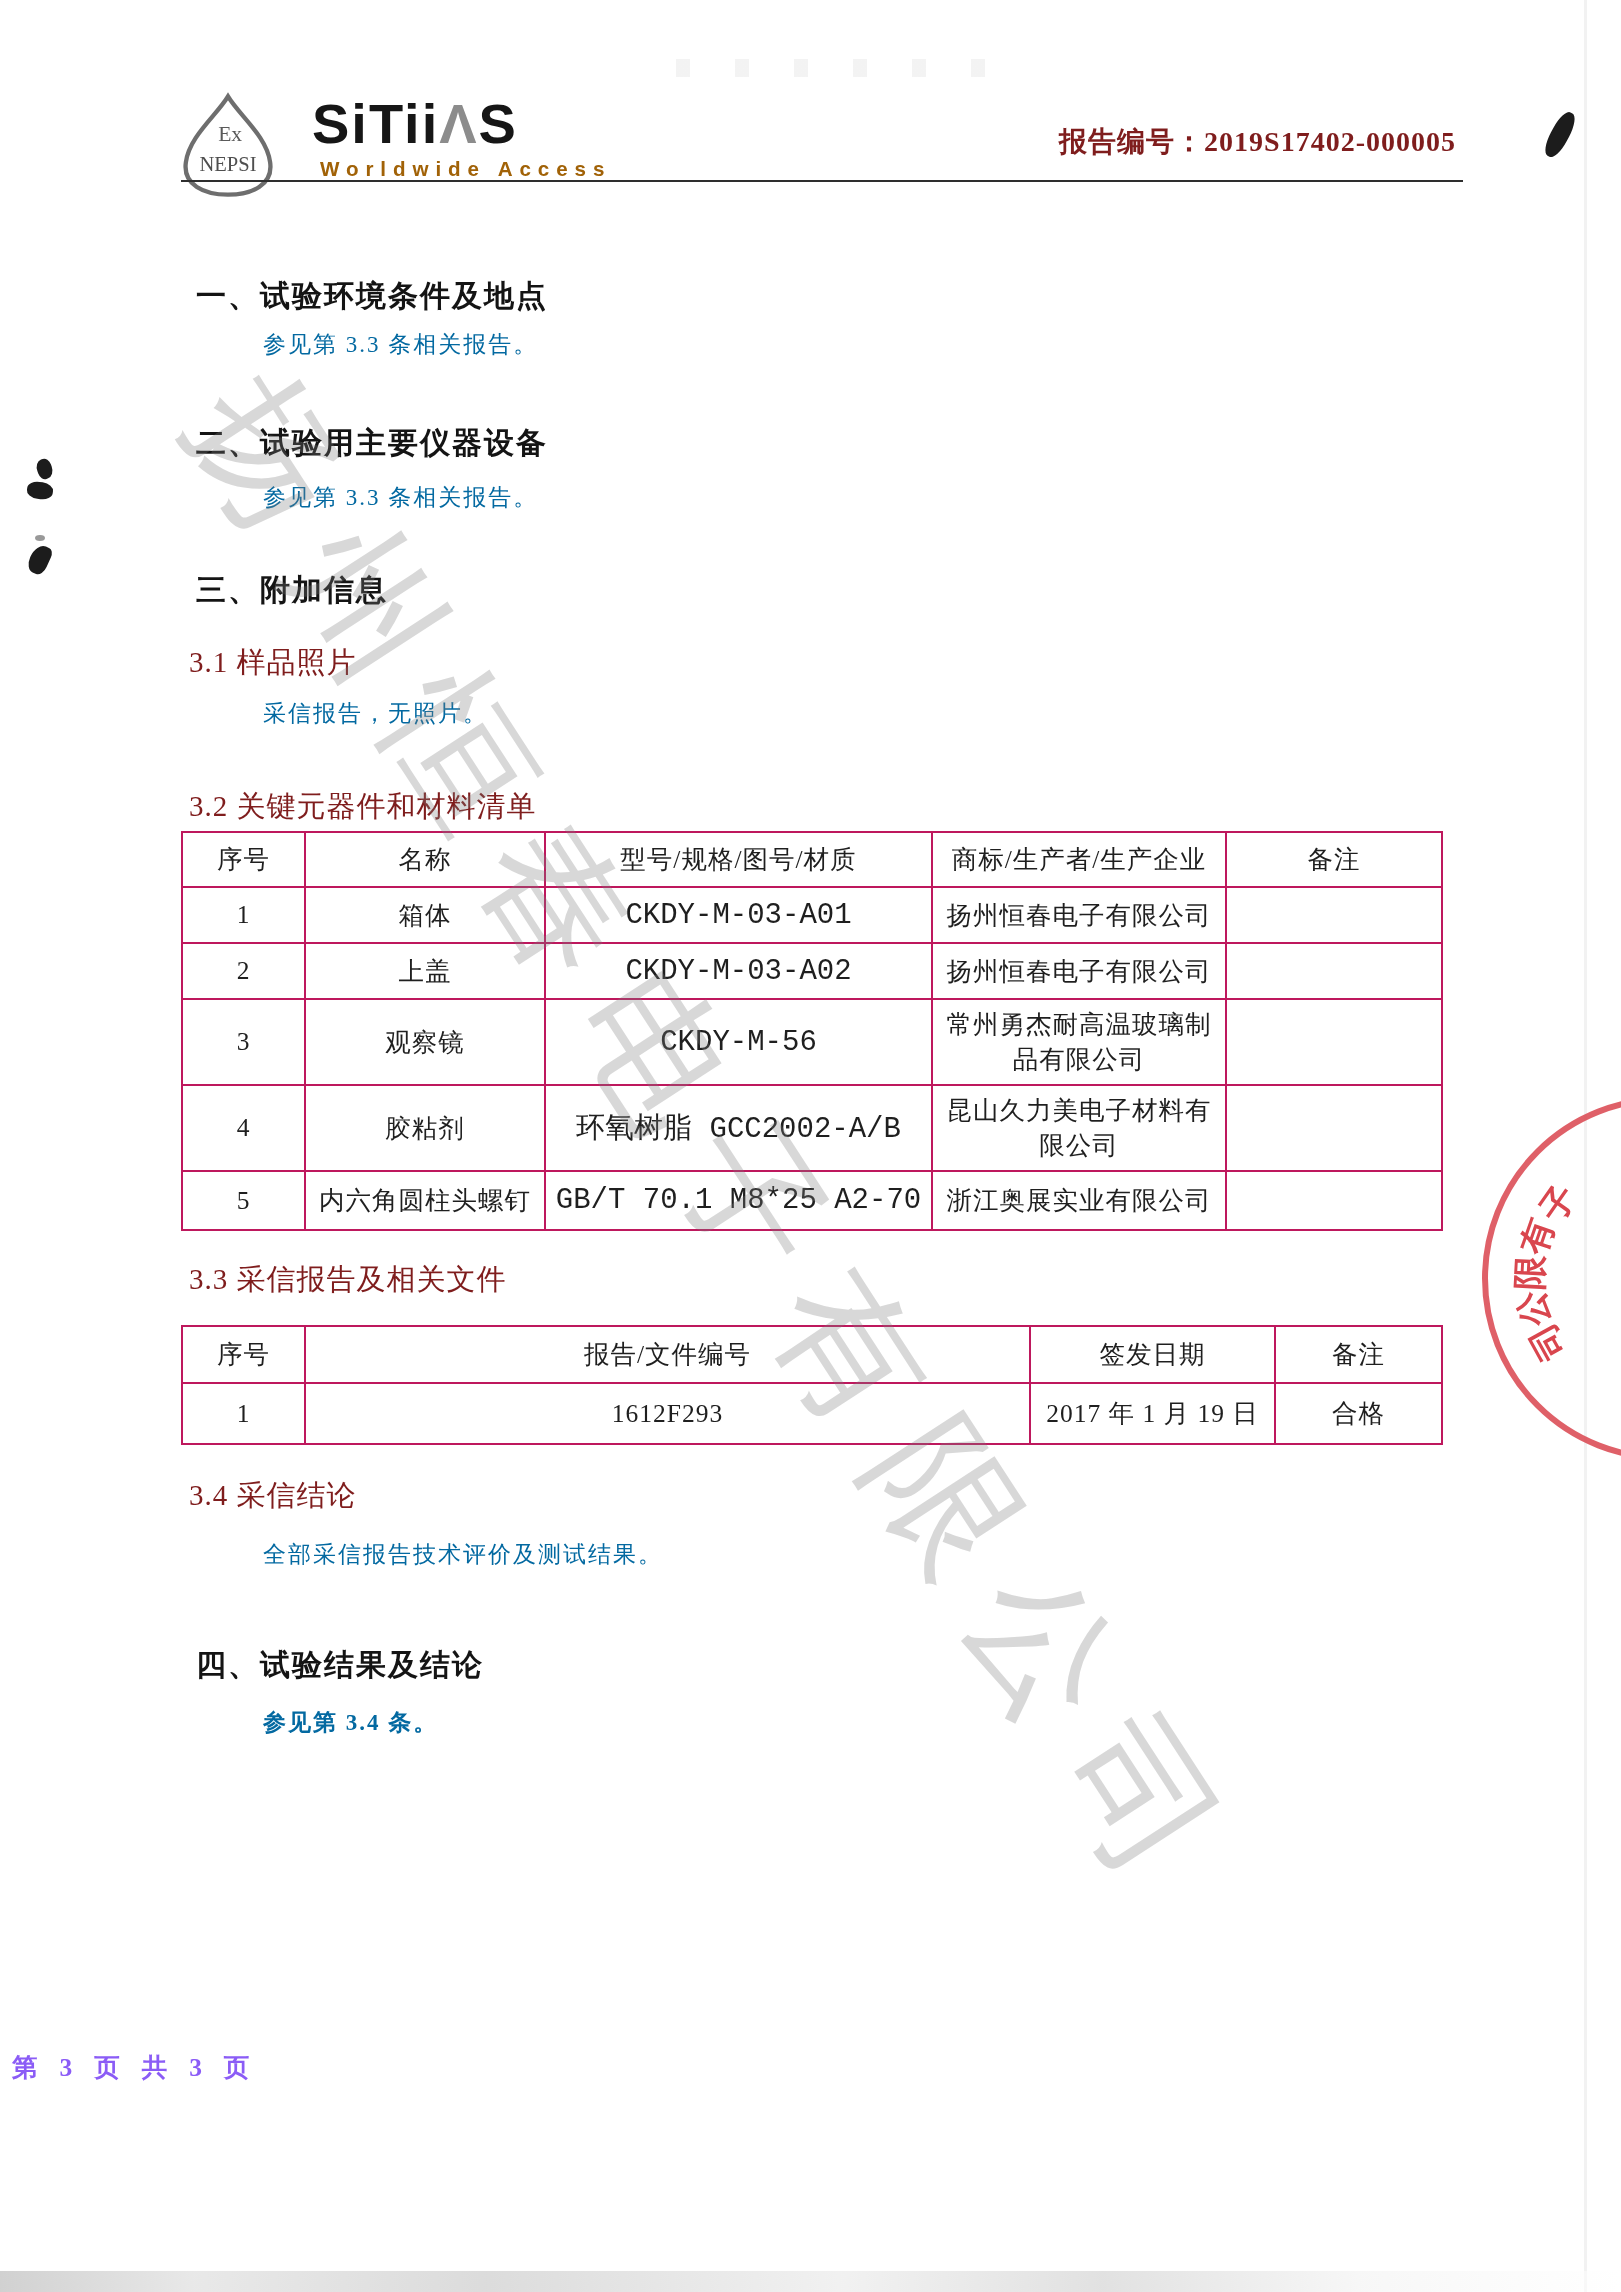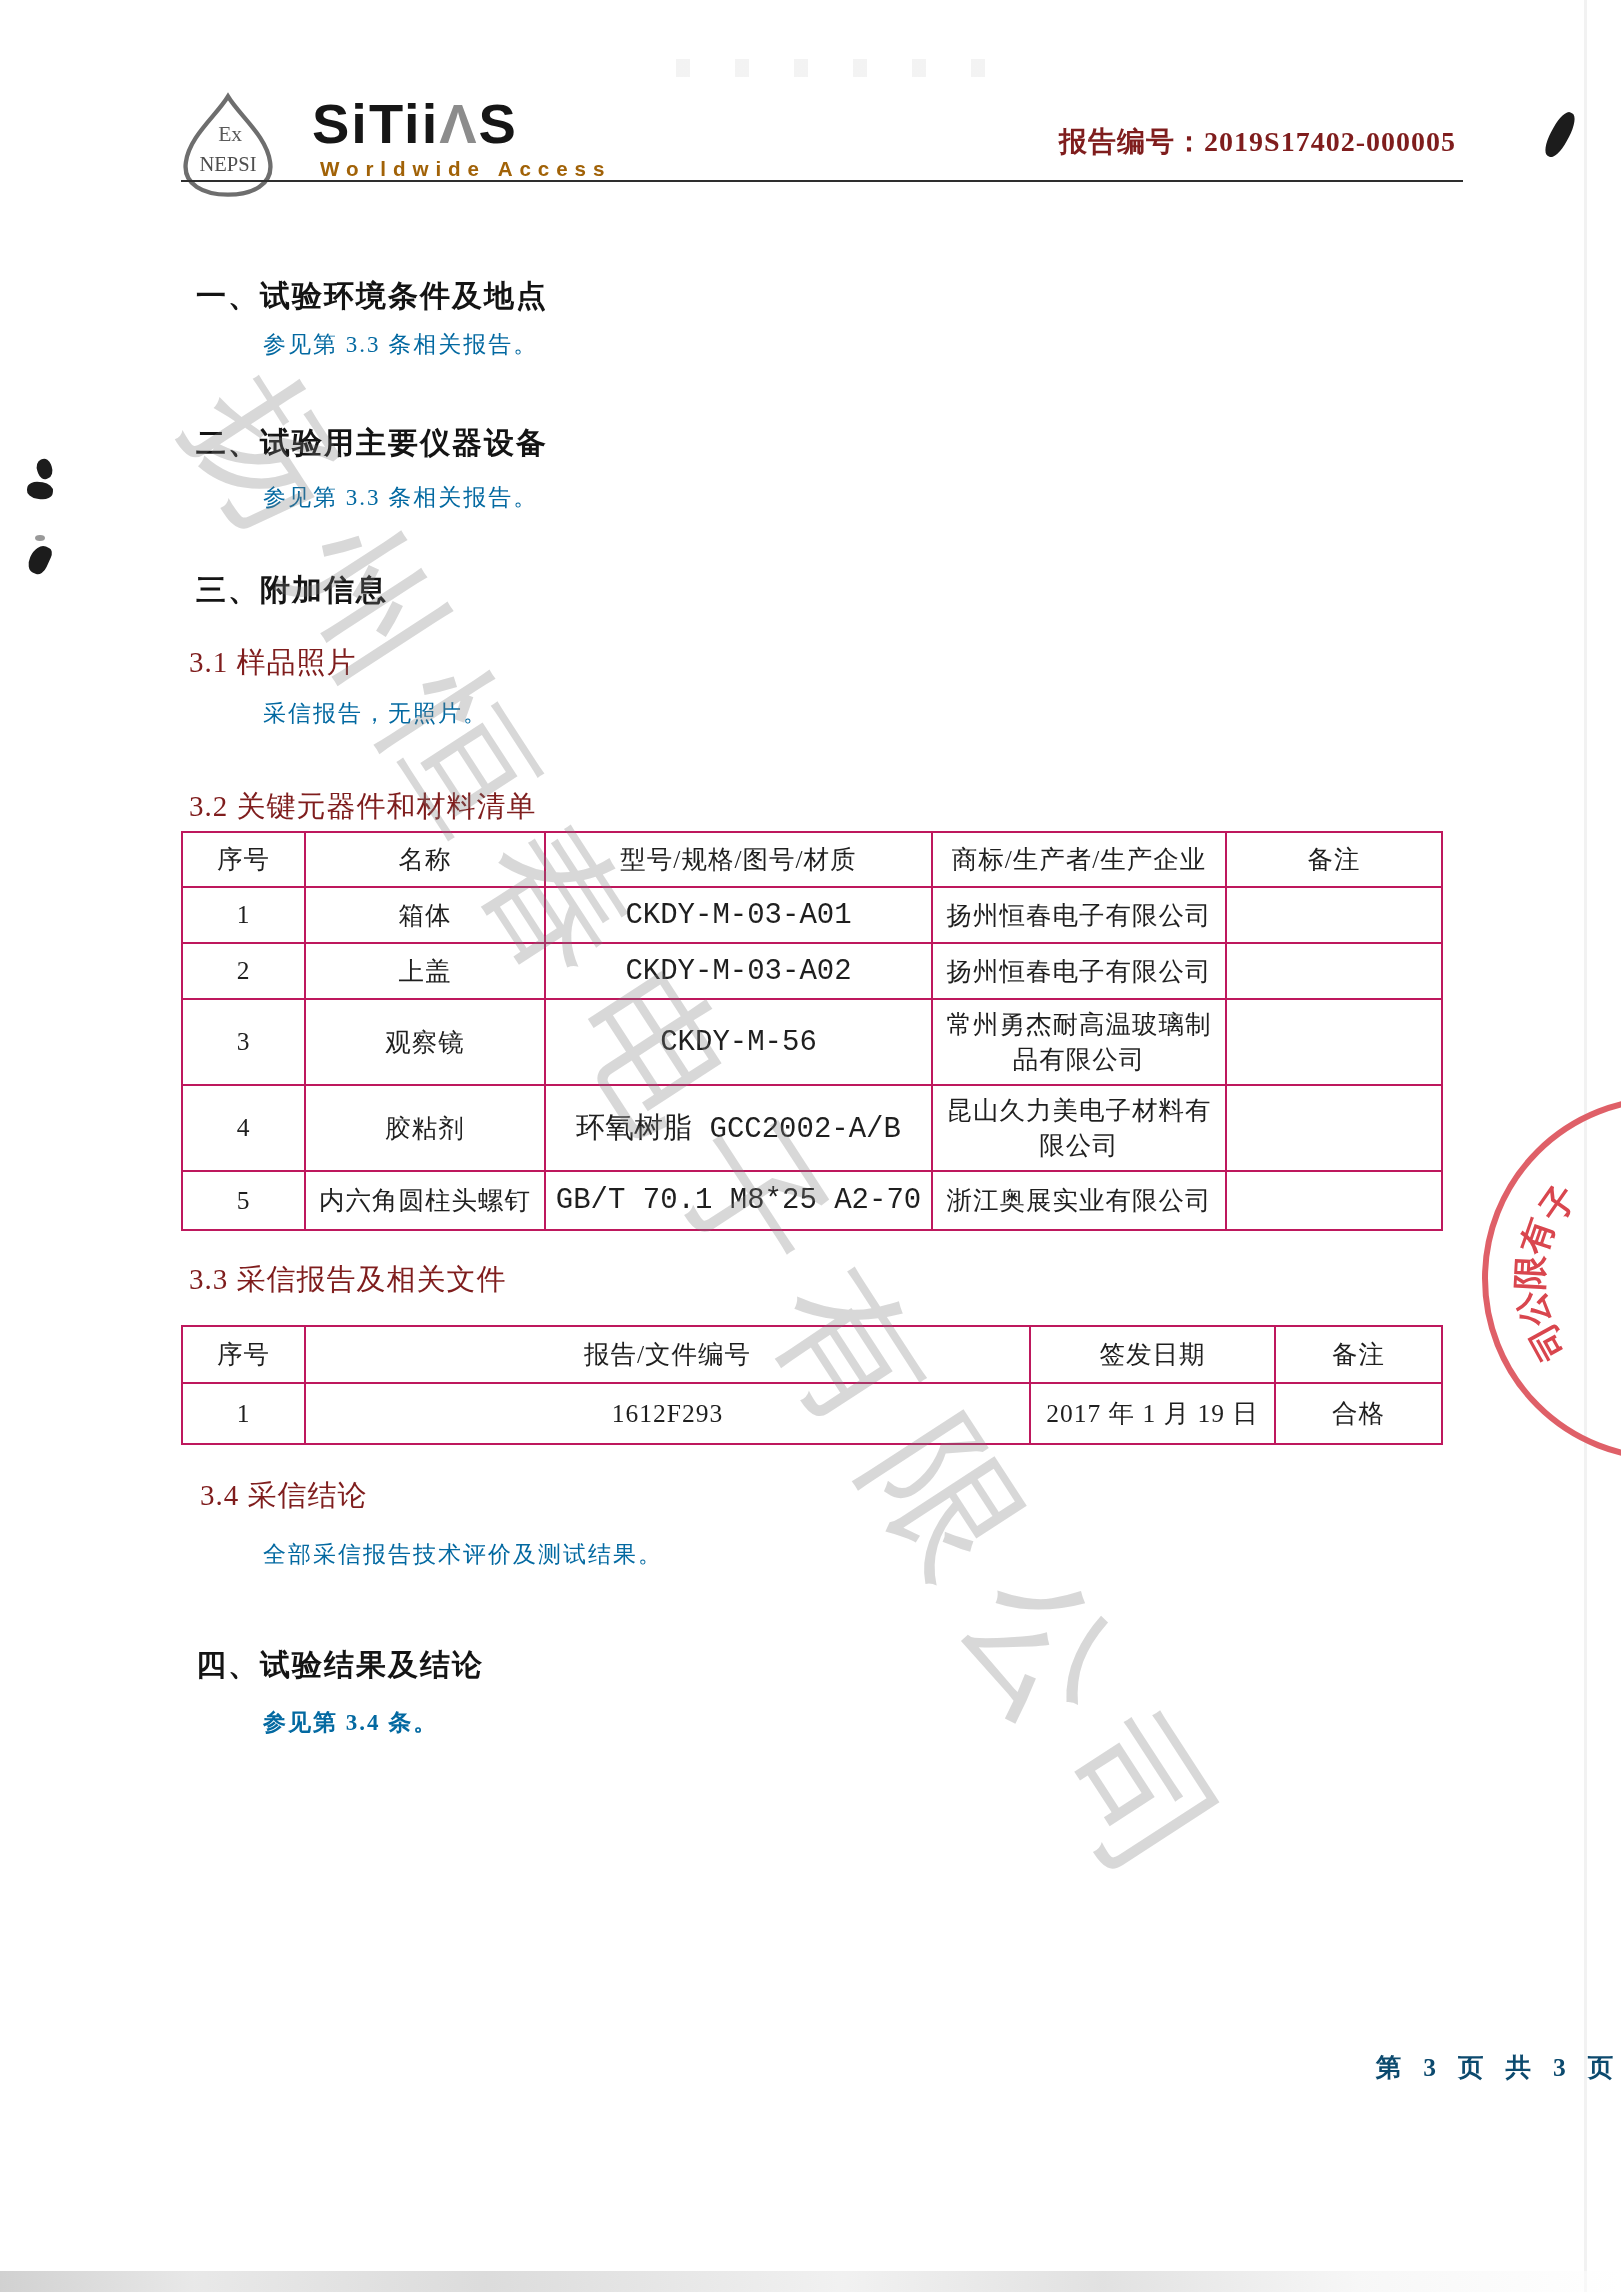--- a/index.html
+++ b/index.html
@@ -14,22 +14,22 @@
   .tagline{position:absolute;left:320px;top:157px;font-family:"Liberation Sans","DejaVu Sans",sans-serif;
            font-weight:700;font-size:20.6px;letter-spacing:6.9px;color:#a16207;}
   .report-no{position:absolute;right:165px;top:123px;font-weight:700;font-size:28px;letter-spacing:1px;color:#7f1d1d;}
   .header-rule{position:absolute;left:181px;top:180px;width:1282px;height:0;border-top:2.9px solid #2e2e2e;}
 
   
   .h-sec{position:absolute;font-family:"Liberation Sans","DejaVu Sans",sans-serif;font-weight:700;
          font-size:30px;letter-spacing:2px;color:#141414;white-space:nowrap;}
   .h-sub{position:absolute;font-size:29px;letter-spacing:1px;color:#7f1d1d;white-space:nowrap;}
   .txt{position:absolute;font-size:23px;letter-spacing:2px;color:#0369a1;white-space:nowrap;}
-  .footer{position:absolute;left:12px;right:0;top:2050px;text-align:right;font-size:25.5px;
-          letter-spacing:7.8px;font-weight:700;color:#0c4a6e;}
+  .footer{position:absolute;left:12px;right:0;top:2050px;text-align:left;font-size:25.5px;
+          letter-spacing:7.8px;font-weight:700;color:#8b5cf6;}
 
   
   table{border-collapse:collapse;table-layout:fixed;width:1259px;background:transparent;}
   td{border:2px solid #be185d;text-align:center;vertical-align:middle;font-size:25.5px;
      color:#1f1f1f;padding:2px 7.8px;letter-spacing:1px;overflow:hidden;}
   .t1-wrap{position:absolute;left:181px;top:831px;}
   .t2-wrap{position:absolute;left:181px;top:1325px;}
   .t1 tr:nth-child(1){height:55px;}
   .t1 tr:nth-child(2){height:56px;}
   .t1 tr:nth-child(3){height:56px;}
@@ -167,21 +167,21 @@
       <tr>
         <td>1</td>
         <td>1612F293</td>
         <td>2017 年 1 月 19 日</td>
         <td>合格</td>
       </tr>
     </tbody>
       </table>
   </div>
 
-  <div class="h-sub" style="left:200px;top:1476px;text-align:right;">3.4 采信结论</div>
+  <div class="h-sub" style="left:189px;top:1476px;text-align:right;">3.4 采信结论</div>
   <div class="txt" style="left:263px;top:1539px;">全部采信报告技术评价及测试结果。</div>
 
   <div class="h-sec" style="left:196px;top:1645px;">四、试验结果及结论</div>
   <div class="txt" style="left:263px;top:1707px;font-weight:bold;">参见第 3.4 条。</div>
 
   <div class="footer">第 3 页 共 3 页</div>
 
   <div class="stamp-arc"></div>
   <span class="stamp-char" style="left:1541px;top:1180px;transform:rotate(-55deg);">子</span>
   <span class="stamp-char" style="left:1520px;top:1213px;transform:rotate(-71deg);">有</span>

